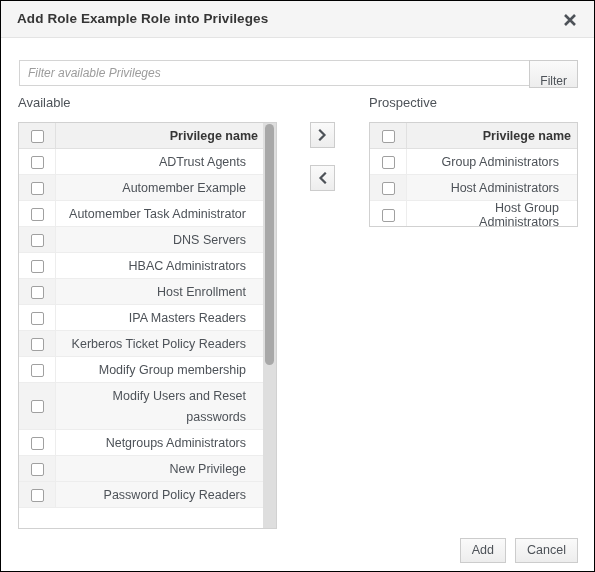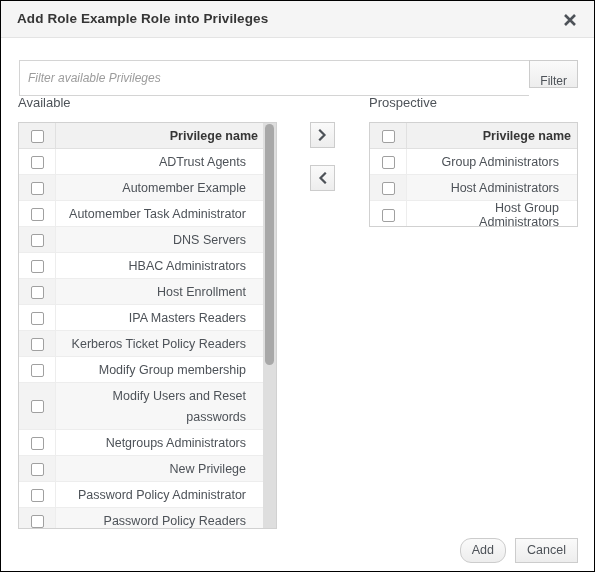--- a/index.html
+++ b/index.html
@@ -66,21 +66,21 @@
     position: absolute;
     left: 18px;
     top: 59px;
     width: 559px;
     height: 26px;
     display: flex;
   }
   .filter-input {
     flex: 1 1 auto;
     box-sizing: border-box;
-    height: 36px;
+    height: 26px;
     border: 1px solid #d4d4d4;
     border-right: none;
     background: #ffffff;
     padding: 0 8px;
     font-family: "Liberation Sans", sans-serif;
     font-size: 12px;
     color: #333333;
     outline: none;
   }
   .filter-input::placeholder {
@@ -235,21 +235,21 @@
     height: 25px;
     border: 1px solid #cccccc;
     background: linear-gradient(#fafafa, #ededed);
     font-family: "Liberation Sans", sans-serif;
     font-size: 12.5px;
     color: #4d5258;
     cursor: pointer;
     padding: 0 11px;
     line-height: 23px;
   }
-  .btn-add    { right: 88px; top: 9px; border-radius: 11px; }
+  .btn-add    { right: 88px; top: 9px; }
   .btn-cancel { right: 16px; top: 9px; }
 </style>
 </head>
 <body>
 
 <div class="dialog">
 
   <div class="dialog-header">
     <div class="dialog-title">Add Role Example Role into Privileges</div>
     <button class="close-btn">
@@ -319,24 +319,20 @@
             <td class="cell-name">Modify Users and Reset passwords</td>
           </tr>
           <tr class="plain">
             <td class="col-check cell-check"><span class="cbx"></span></td>
             <td class="cell-name">Netgroups Administrators</td>
           </tr>
           <tr class="stripe">
             <td class="col-check cell-check"><span class="cbx"></span></td>
             <td class="cell-name">New Privilege</td>
           </tr>
-          <tr class="plain">
-            <td class="col-check cell-check"><span class="cbx"></span></td>
-            <td class="cell-name">Password Policy Administrator</td>
-          </tr>
           <tr class="stripe">
             <td class="col-check cell-check"><span class="cbx"></span></td>
             <td class="cell-name">Password Policy Readers</td>
           </tr>
         </tbody>
     </table>
     <div class="scroll-track">
       <div class="scroll-thumb"></div>
     </div>
   </div>

